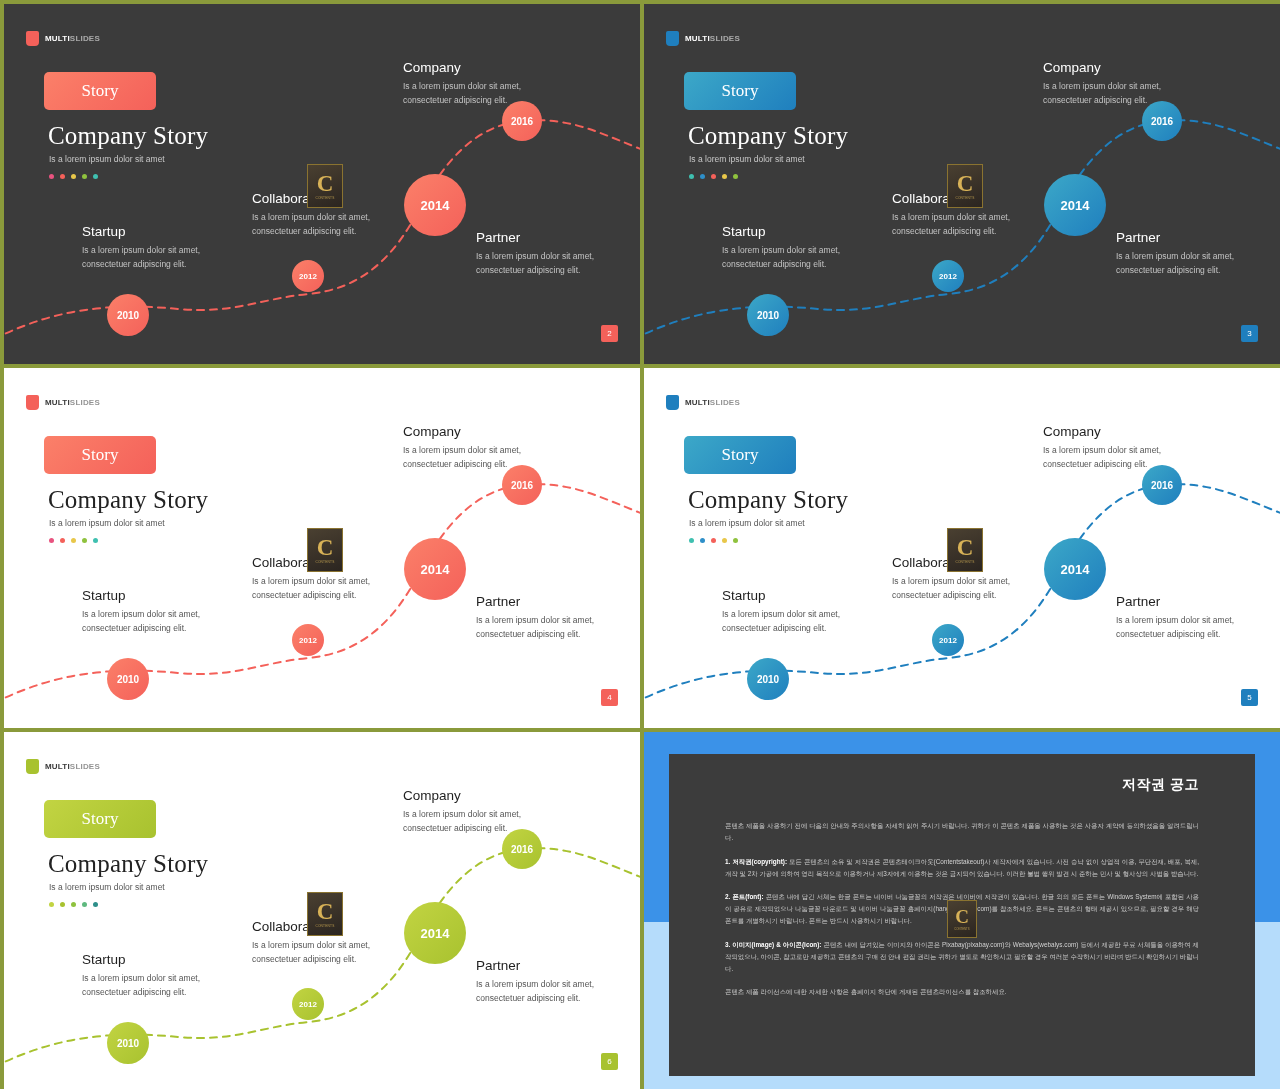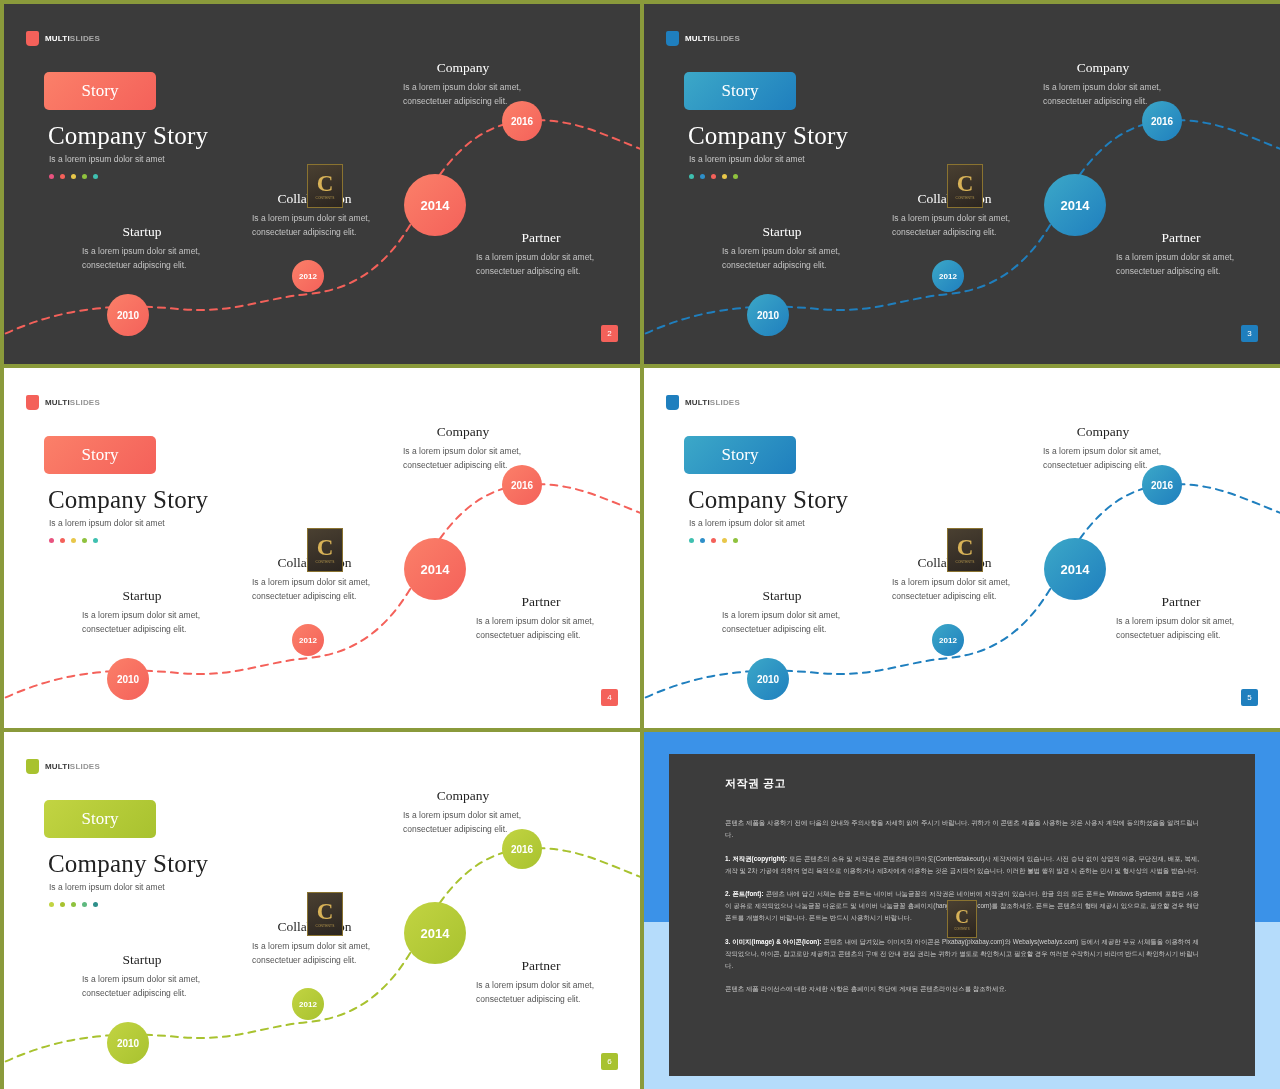--- a/index.html
+++ b/index.html
@@ -86,25 +86,24 @@
     z-index: 4;
   }
   .n2010 { width: 42px; height: 42px; font-size: 10px; left: 103px; top: 290px; text-align: center; }
   .n2012 { width: 32px; height: 32px; font-size:  8px; left: 288px; top: 256px; }
   .n2014 { width: 62px; height: 62px; font-size: 13px; left: 400px; top: 170px; }
   .n2016 { width: 40px; height: 40px; font-size: 10px; left: 498px; top:  97px; }
 
   
   .blk { position: absolute; }
   .blk h4 {
-    font-family: Liberation Serif, serif;
+    font-family: Liberation Sans, sans-serif;
     font-weight: normal;
     font-size: 13.5px;
     margin-bottom: 4px;
-    text-align: center;
   }
   .blk p { font-size: 8.5px; line-height: 1.65; }
   .dark  .blk h4 { color: #ffffff; }
   .dark  .blk p  { color: #c4c4c4; }
   .light .blk h4 { color: #1f1f1f; }
   .light .blk p  { color: #555555; }
 
   .blk-startup  { left: 78px;  top: 220px; width: 120px; }
   .blk-collab   { left: 248px; top: 187px; width: 125px; }
   .blk-company  { left: 399px; top: 56px;  width: 120px; }
@@ -147,22 +146,22 @@
   .copy-slide .lowerband {
     position: absolute; left: 0; right: 0; bottom: 0; height: 170px;
     background: #b5dcfb;
   }
   .copy-inner {
     position: absolute; left: 25px; top: 22px; right: 25px; bottom: 16px;
     background: #3c3c3c;
     padding: 22px 56px 10px 56px;
   }
   .copy-title {
-    text-align: left; color: #ffffff;
-    font-size: 11px; font-weight: bold; letter-spacing: .5px;
+    text-align: right; color: #ffffff;
+    font-size: 14px; font-weight: bold; letter-spacing: .5px;
     margin-bottom: 26px;
   }
   .copy-p {
     color: #d2d2d2; font-size: 6.4px; line-height: 1.85;
     margin-bottom: 12px; text-align: justify;
   }
   .copy-p b { color: #ffffff; }
   .copy-wm {
     position: absolute; left: 50%; top: 146px; transform: translateX(-50%);
     width: 30px; height: 38px;

